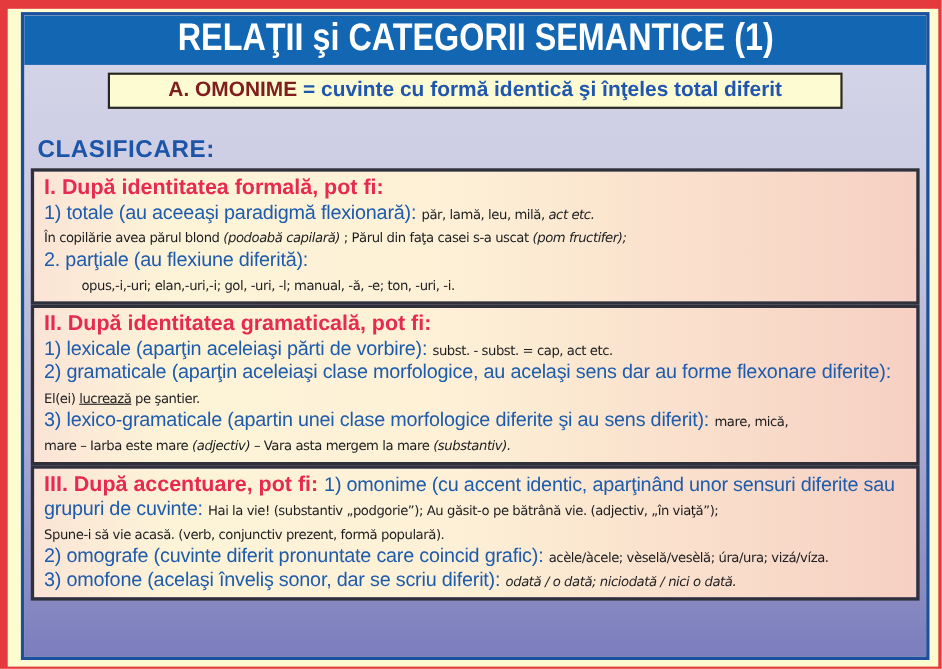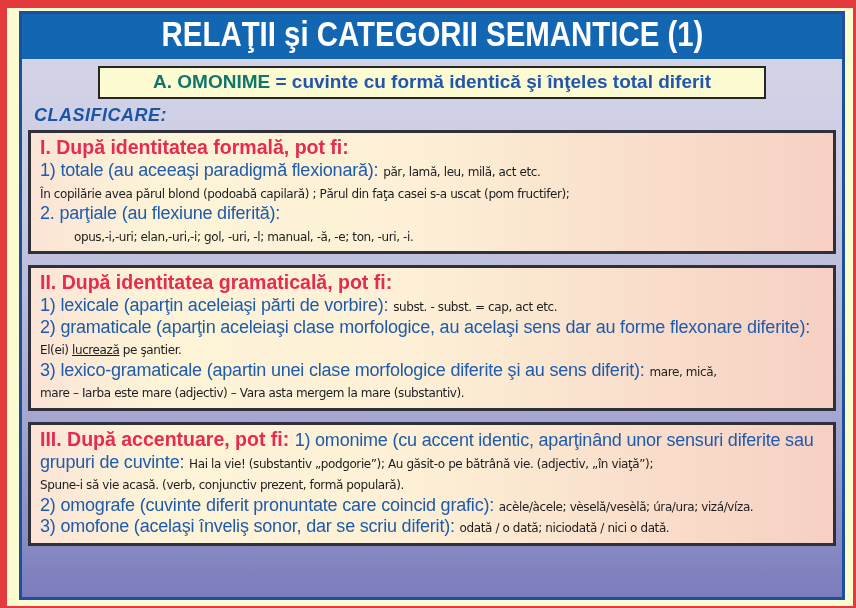--- a/index.html
+++ b/index.html
@@ -30,41 +30,41 @@
     display:inline-block;font-weight:bold;font-size:35px;line-height:1.05;
     transform:scaleX(.84);transform-origin:center;white-space:nowrap;
   }
   .pbody{flex:1;padding:7px 6px 0;display:flex;flex-direction:column;overflow:hidden;}
   .banner{
     width:668px;margin:0 auto;box-sizing:border-box;
     background:#fdfbd2;border:2px solid #262626;
     text-align:center;font-weight:bold;font-size:19px;line-height:1.3;
     padding:2px 4px 3px;flex:0 0 auto;white-space:nowrap;
   }
-  .banner .term{color:#0f766e;}
+  .banner .term{color:#7f1d1d;}
   .banner .def{color:#2156ae;}
   .clasif{
-    color:#1c55a8;font-weight:bold;font-size:18px;
-    margin:6px 0 4px 6px;letter-spacing:.5px;flex:0 0 auto;font-style:italic;
+    color:#1c55a8;font-weight:bold;font-size:22px;
+    margin:24px 0 4px 6px;letter-spacing:.5px;flex:0 0 auto;
   }
   .box{
     border:3px solid #30303a;
     background:linear-gradient(90deg,#fbe4d6 0%,#fdf4d8 16%,#fdf0d6 48%,#f9dcca 80%,#f6d0c3 100%);
-    padding:3px 9px 5px;margin-bottom:11px;
+    padding:3px 9px 5px;
     font-size:18px;line-height:1.2;color:#1f1f22;flex:0 0 auto;
   }
   .box.last{margin-bottom:12px;}
   .ln{display:block;}
   .red{color:#e62a50;font-weight:bold;font-size:19.5px;}
   .blue{color:#1d5bac;letter-spacing:-0.2px;}
   .ex{
     font-family:"DejaVu Sans",sans-serif;
     font-size:12px;letter-spacing:-0.4px;color:#1d1d20;
   }
-  .i{}
+  .i{font-style:italic;}
   .u{text-decoration:underline;text-align:center;}
   .indent{padding-left:34px;}
 </style>
 </head>
 <body>
 
 <div class="mat">
   <div class="panel">
 
     <div class="titlebar">

